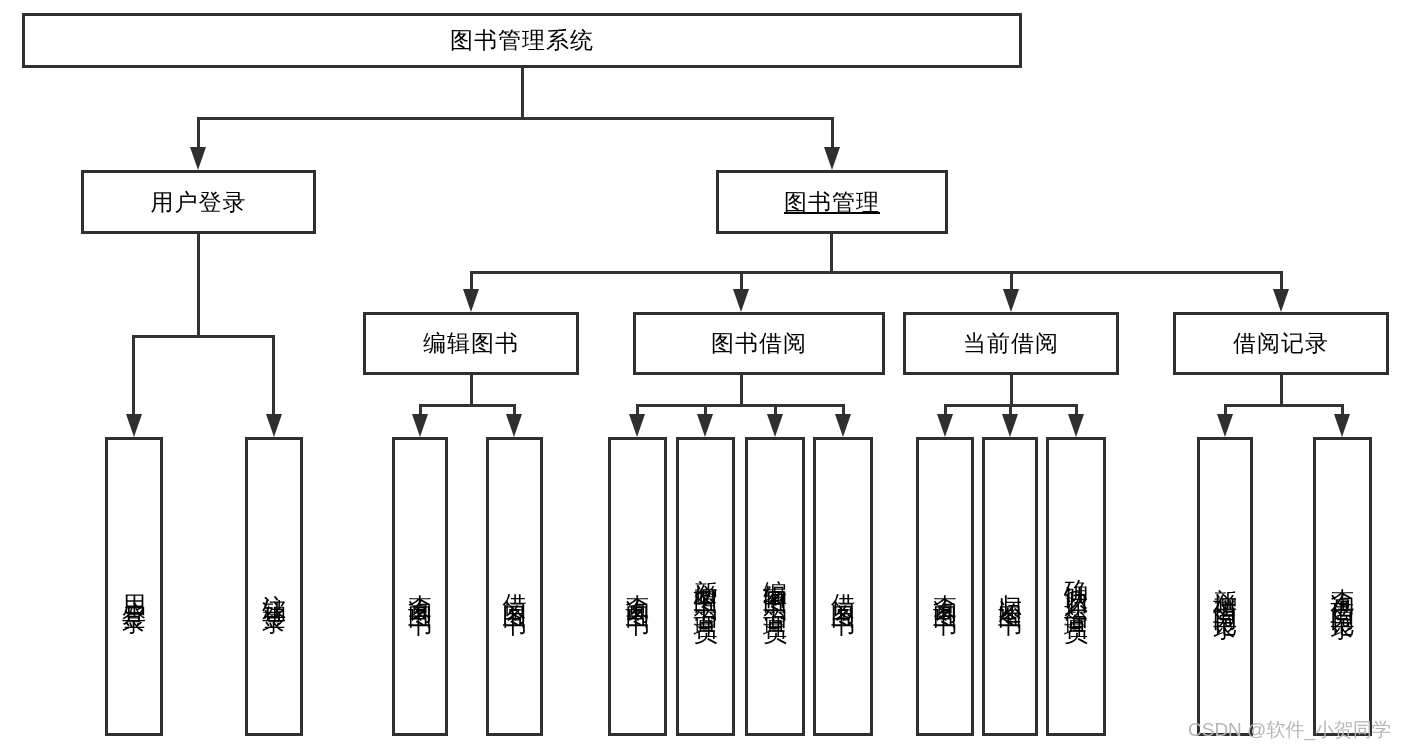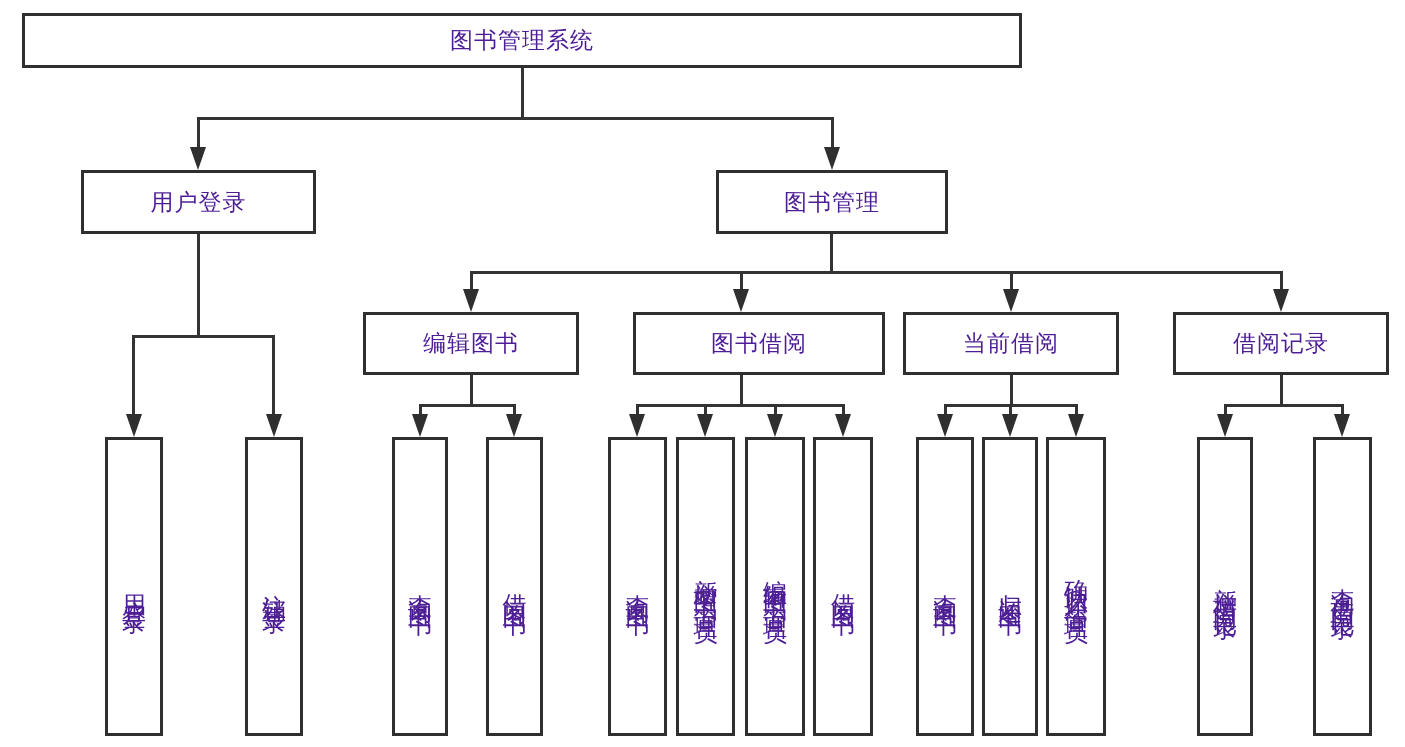--- a/index.html
+++ b/index.html
@@ -16,21 +16,21 @@
     overflow: hidden;
   }
   .box {
     position: absolute;
     box-sizing: border-box;
     border: 3px solid #2f2f2f;
     background: #ffffff;
     display: flex;
     align-items: center;
     justify-content: center;
-    color: #4c1d95;
+    color: #000000;
   }
   .hbox {
     font-size: 23px;
     letter-spacing: 1px;
     white-space: nowrap;
   }
   .vbox {
     font-size: 24px;
     writing-mode: vertical-rl;
     letter-spacing: 6px;
@@ -73,21 +73,21 @@
   <div class="box hbox" style="left:22px;top:13px;width:1000px;height:55px;">图书管理系统</div>
 
   <div class="vline" style="left:521px;top:68px;height:51px;"></div>
   <div class="hline" style="left:197px;top:117px;width:637px;"></div>
   <div class="vline" style="left:197px;top:117px;height:33px;"></div>
   <div class="arrow" style="left:190px;top:147px;"></div>
   <div class="vline" style="left:831px;top:117px;height:33px;"></div>
   <div class="arrow" style="left:824px;top:147px;"></div>
 
   <div class="box hbox" style="left:81px;top:170px;width:235px;height:64px;">用户登录</div>
-  <div class="box hbox" style="left:716px;top:170px;width:232px;height:64px;">图书管理</div>
+  <div class="box hbox" style="left:716px;top:170px;width:232px;height:64px;text-decoration:underline;">图书管理</div>
 
   <div class="vline" style="left:197px;top:234px;height:104px;"></div>
   <div class="hline" style="left:132px;top:335px;width:143px;"></div>
   <div class="vline" style="left:132px;top:335px;height:80px;"></div>
   <div class="arrow" style="left:126px;top:414px;"></div>
   <div class="vline" style="left:272px;top:335px;height:80px;"></div>
   <div class="arrow" style="left:266px;top:414px;"></div>
 
   <div class="vline" style="left:830px;top:234px;height:40px;"></div>
   <div class="hline" style="left:470px;top:271px;width:813px;"></div>
@@ -150,14 +150,15 @@
   <div class="box vbox" style="left:745px;top:437px;width:60px;height:299px;">编辑图书（管理员）</div>
   <div class="box vbox" style="left:813px;top:437px;width:60px;height:299px;">借阅图书</div>
 
   <div class="box vbox" style="left:916px;top:437px;width:58px;height:299px;">查询图书</div>
   <div class="box vbox" style="left:982px;top:437px;width:56px;height:299px;">归还图书</div>
   <div class="box vbox" style="left:1046px;top:437px;width:60px;height:299px;">确认归还（管理员）</div>
 
   <div class="box vbox" style="left:1197px;top:437px;width:56px;height:299px;">新增借阅记录</div>
   <div class="box vbox" style="left:1313px;top:437px;width:59px;height:299px;">查询借阅记录</div>
 
+  <div class="watermark">CSDN @软件_小贺同学</div>
 
 </div>
 
 </body></html>

